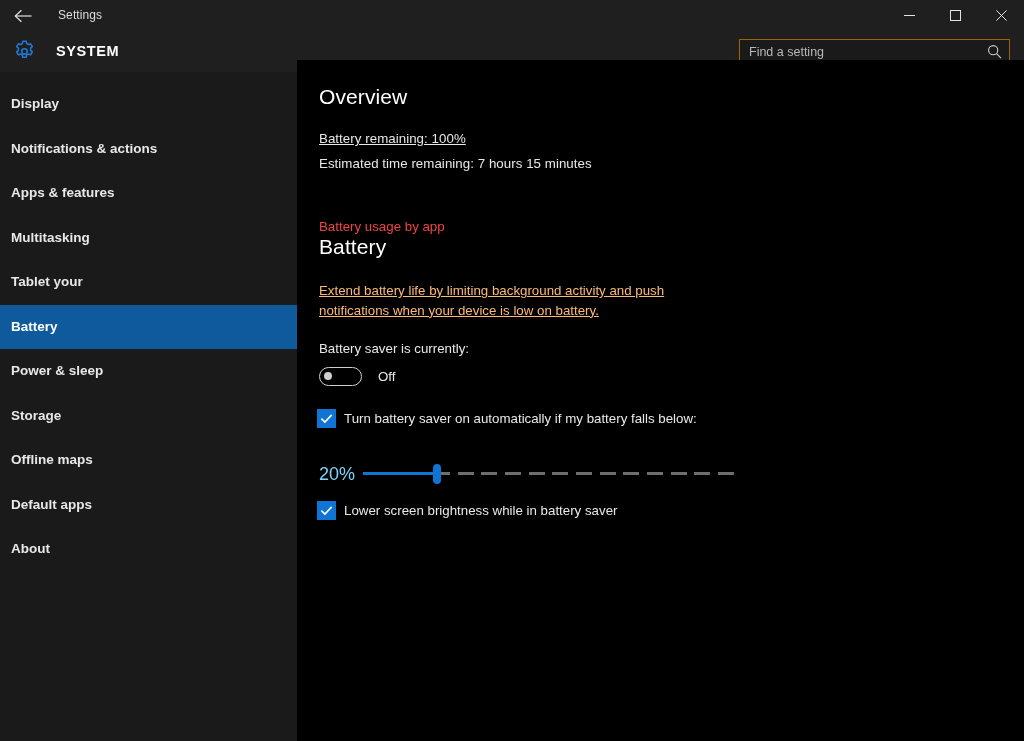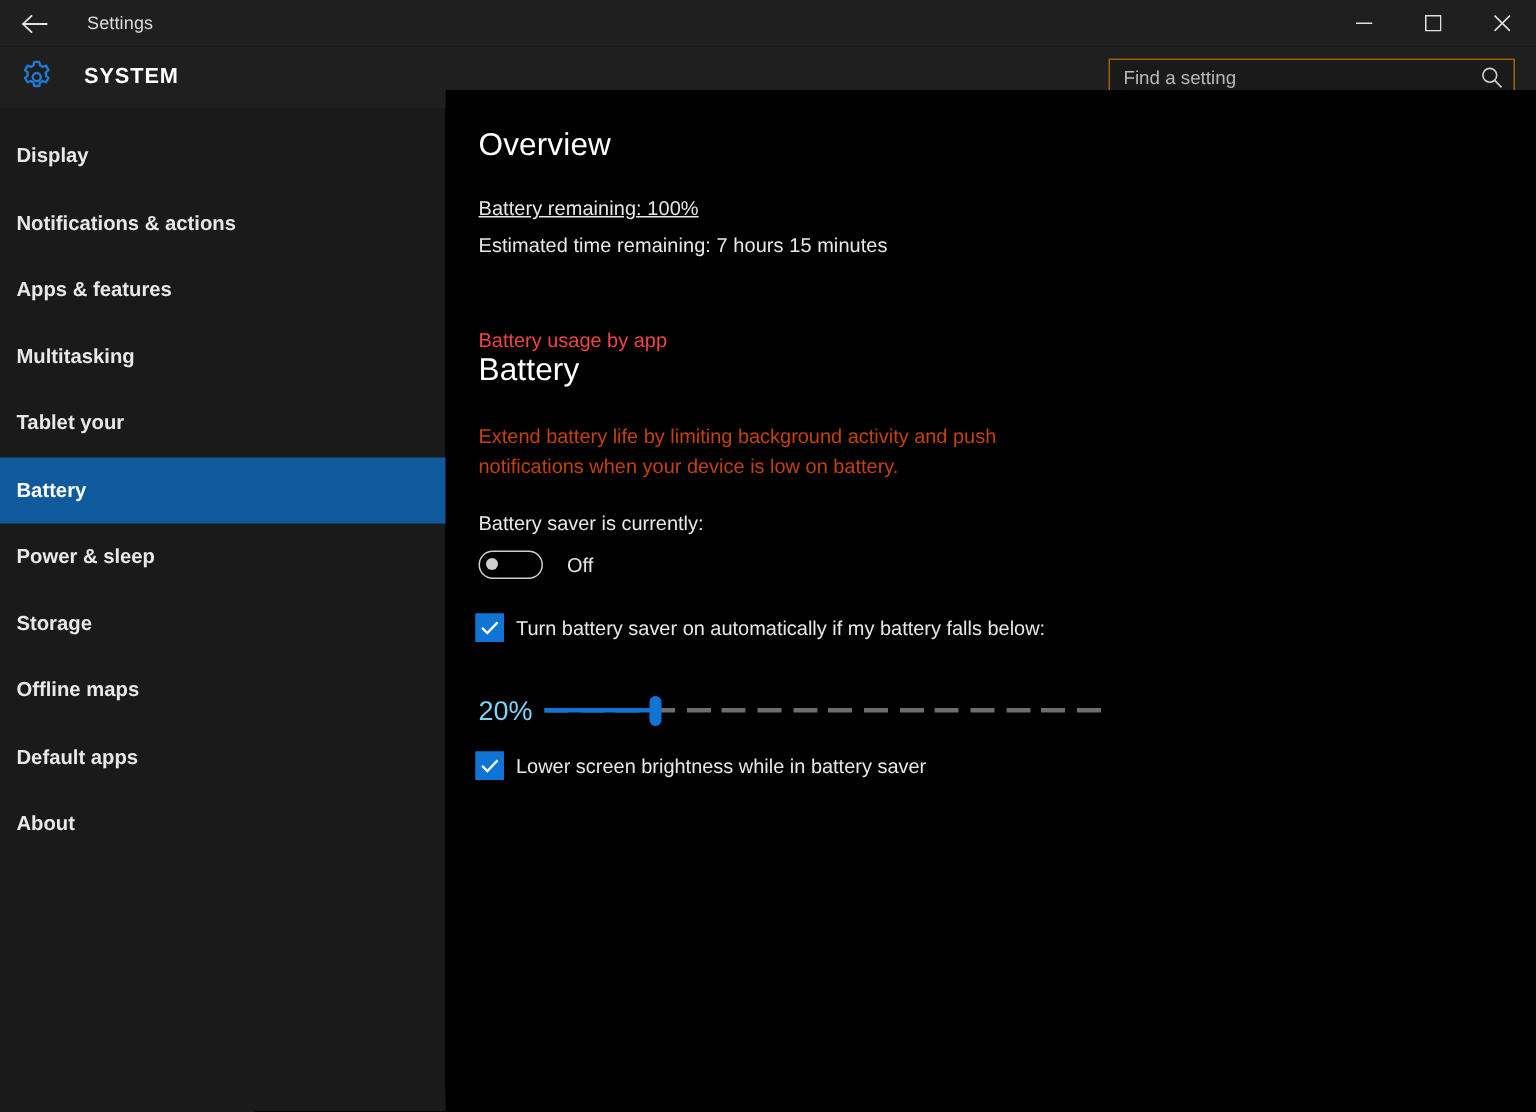--- a/index.html
+++ b/index.html
@@ -202,22 +202,23 @@
     cursor: pointer;
     margin-top: 38px;
   }
 
   .battery-desc {
     position: absolute;
     left: 22px;
     top: 221px;
     width: 390px;
     font-size: 13.3px;
-    color: #c2410c;
+    color: #fdba74;
     line-height: 19.5px;
+    text-decoration: underline;
   }
 
   .toggle-label {
     position: absolute;
     left: 22px;
     top: 281px;
     font-size: 13.3px;
     color: #e8e8e8;
   }
 

